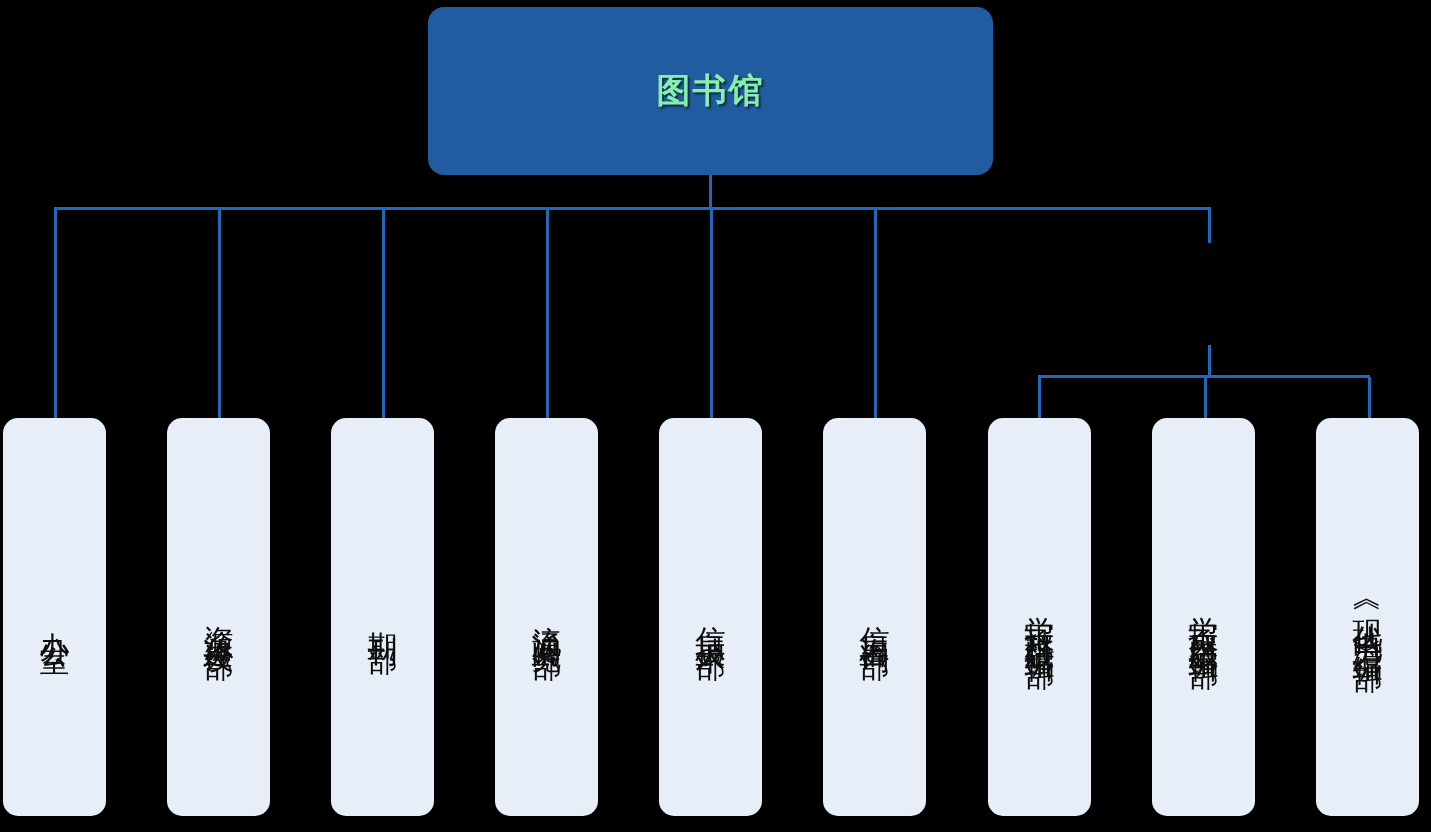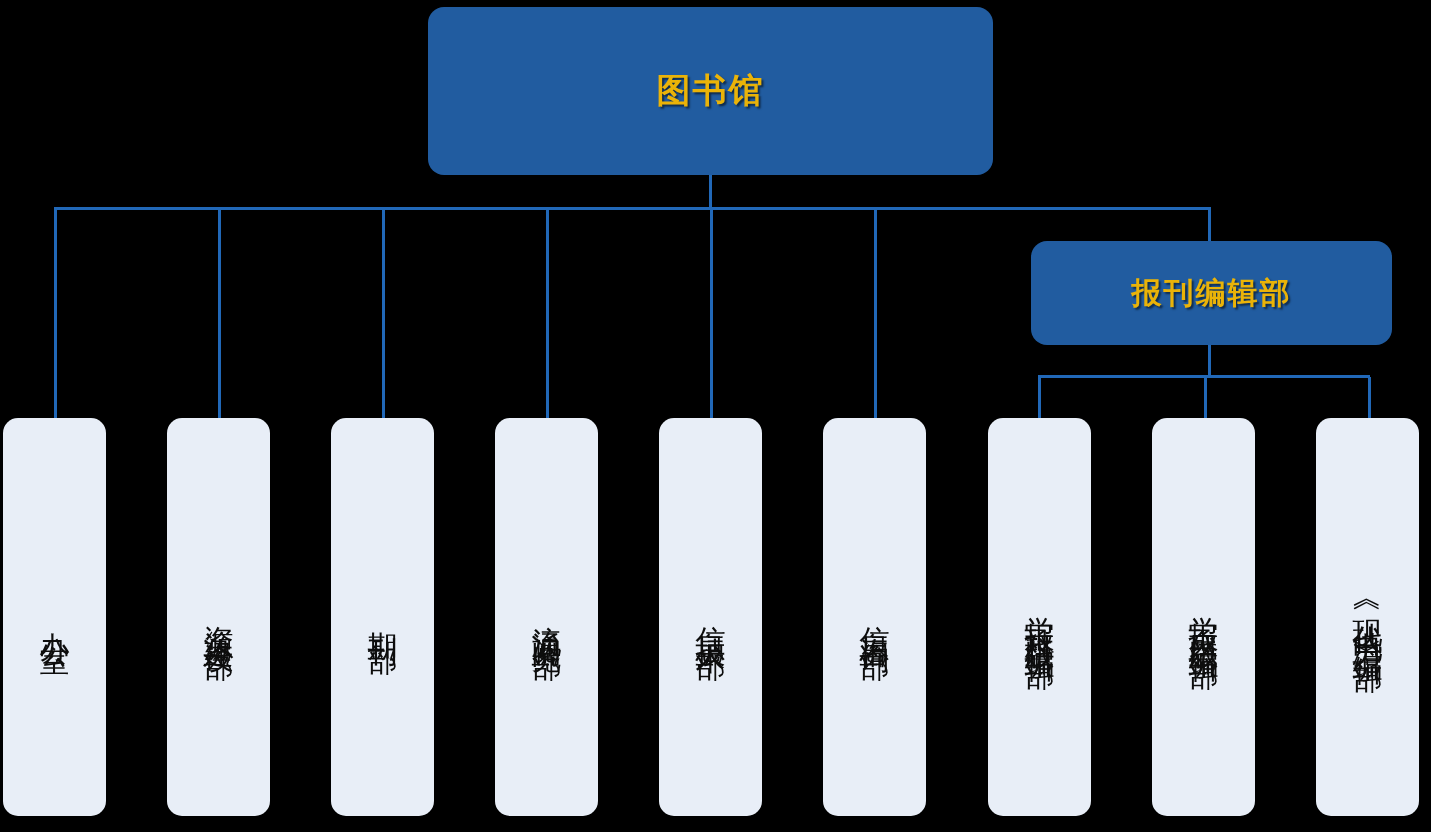--- a/index.html
+++ b/index.html
@@ -37,21 +37,21 @@
     justify-content: center;
     border-radius: 14px;
   }
 
   .node-root, .node-branch {
     background: #215ca0;
     border-radius: 16px;
   }
   .node-root .node-label,
   .node-branch .node-label {
-    color: #eab308;
+    color: #86efac;
     font-weight: bold;
     letter-spacing: 2px;
     text-shadow: 2px 2px 2px rgba(0,0,0,0.55);
     writing-mode: horizontal-tb;
   }
   .node-root .node-label { font-size: 34px; }
   .node-branch .node-label { font-size: 30px; }
 
   .node-leaf {
     background: #e8eef7;
@@ -88,23 +88,20 @@
       <div class="conn conn-v" style="left: 874px; top: 209px; width: 3px; height: 209px;"></div>
       <div class="conn conn-v" style="left: 1038px; top: 377px; width: 3px; height: 41px;"></div>
       <div class="conn conn-v" style="left: 1204px; top: 377px; width: 3px; height: 41px;"></div>
       <div class="conn conn-v" style="left: 1368px; top: 377px; width: 3px; height: 41px;"></div>
     </div>
 
   <div class="node node-root" id="root-node" style="left: 428px; top: 7px; width: 565px; height: 168px;">
     <span class="node-label">图书馆</span>
   </div>
 
-  <div class="node node-branch" id="branch-node" style="left: 1031px; top: 241px; width: 361px; height: 104px;">
-    <span class="node-label">报刊编辑部</span>
-  </div>
 
   <div id="leaf-layer">
       <div class="node node-leaf" style="left: 3px; top: 418px; width: 103px; height: 398px;">
         <span class="node-label">办公室</span>
       </div>
       <div class="node node-leaf" style="left: 167px; top: 418px; width: 103px; height: 398px;">
         <span class="node-label">资源建设部</span>
       </div>
       <div class="node node-leaf" style="left: 331px; top: 418px; width: 103px; height: 398px;">
         <span class="node-label">期刊部</span>

